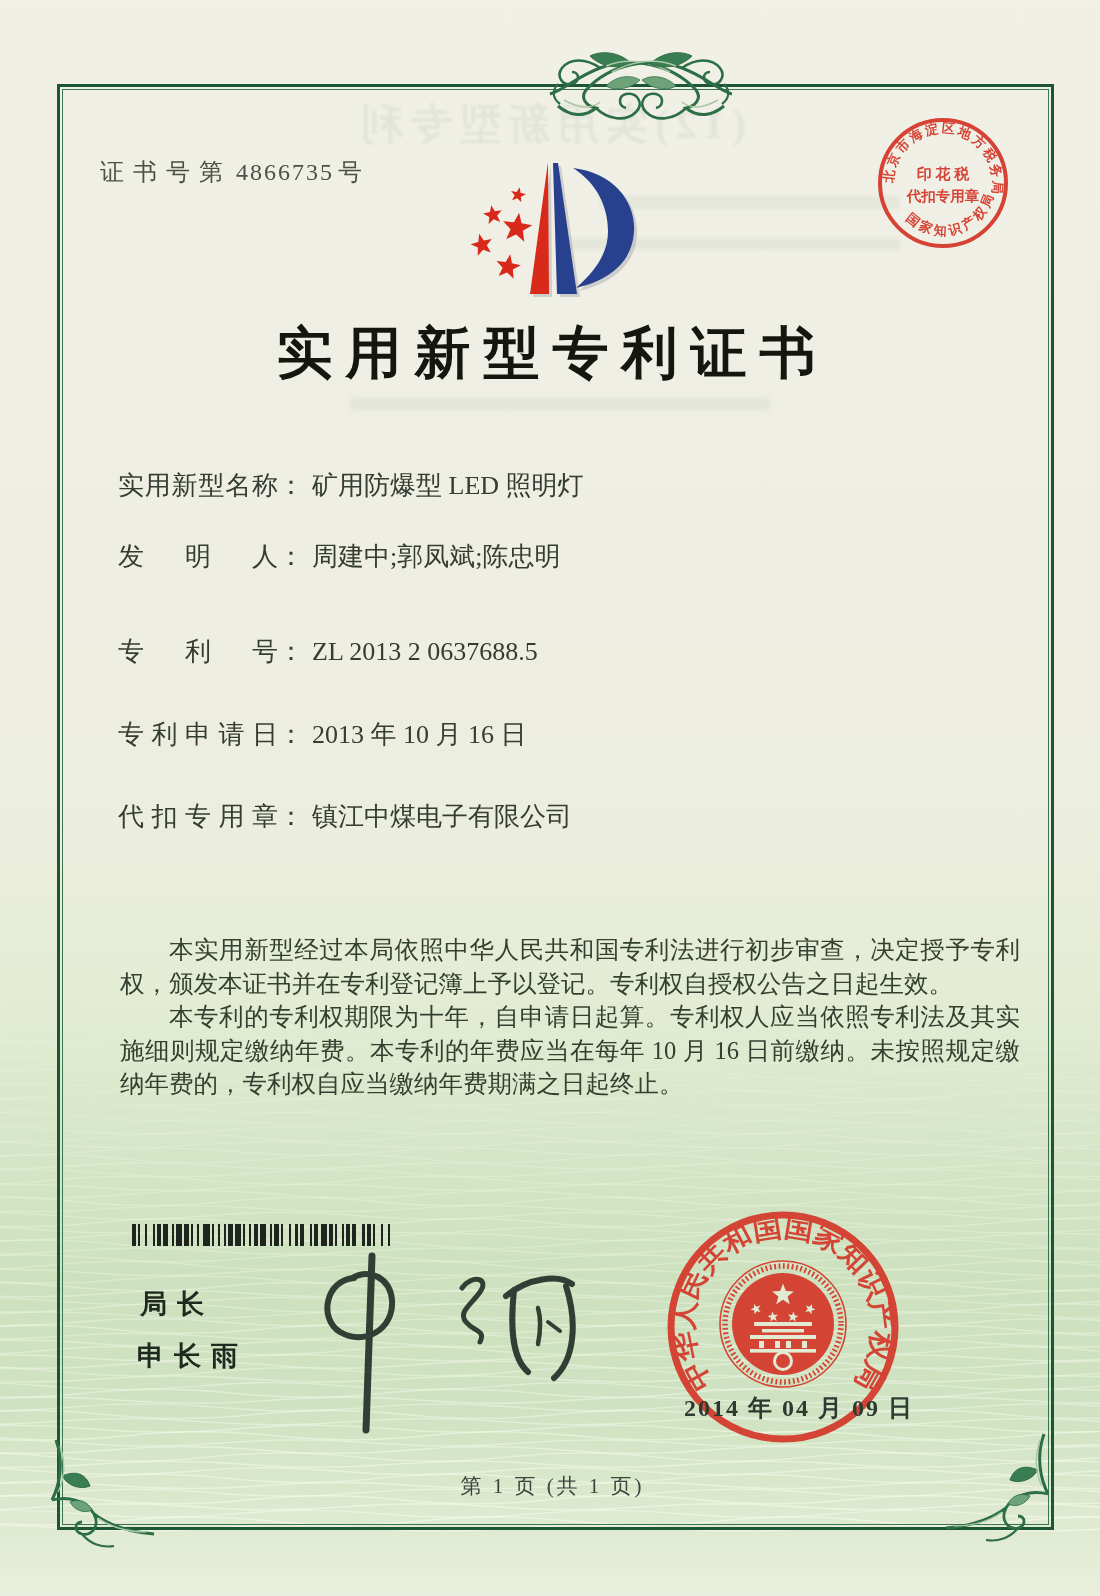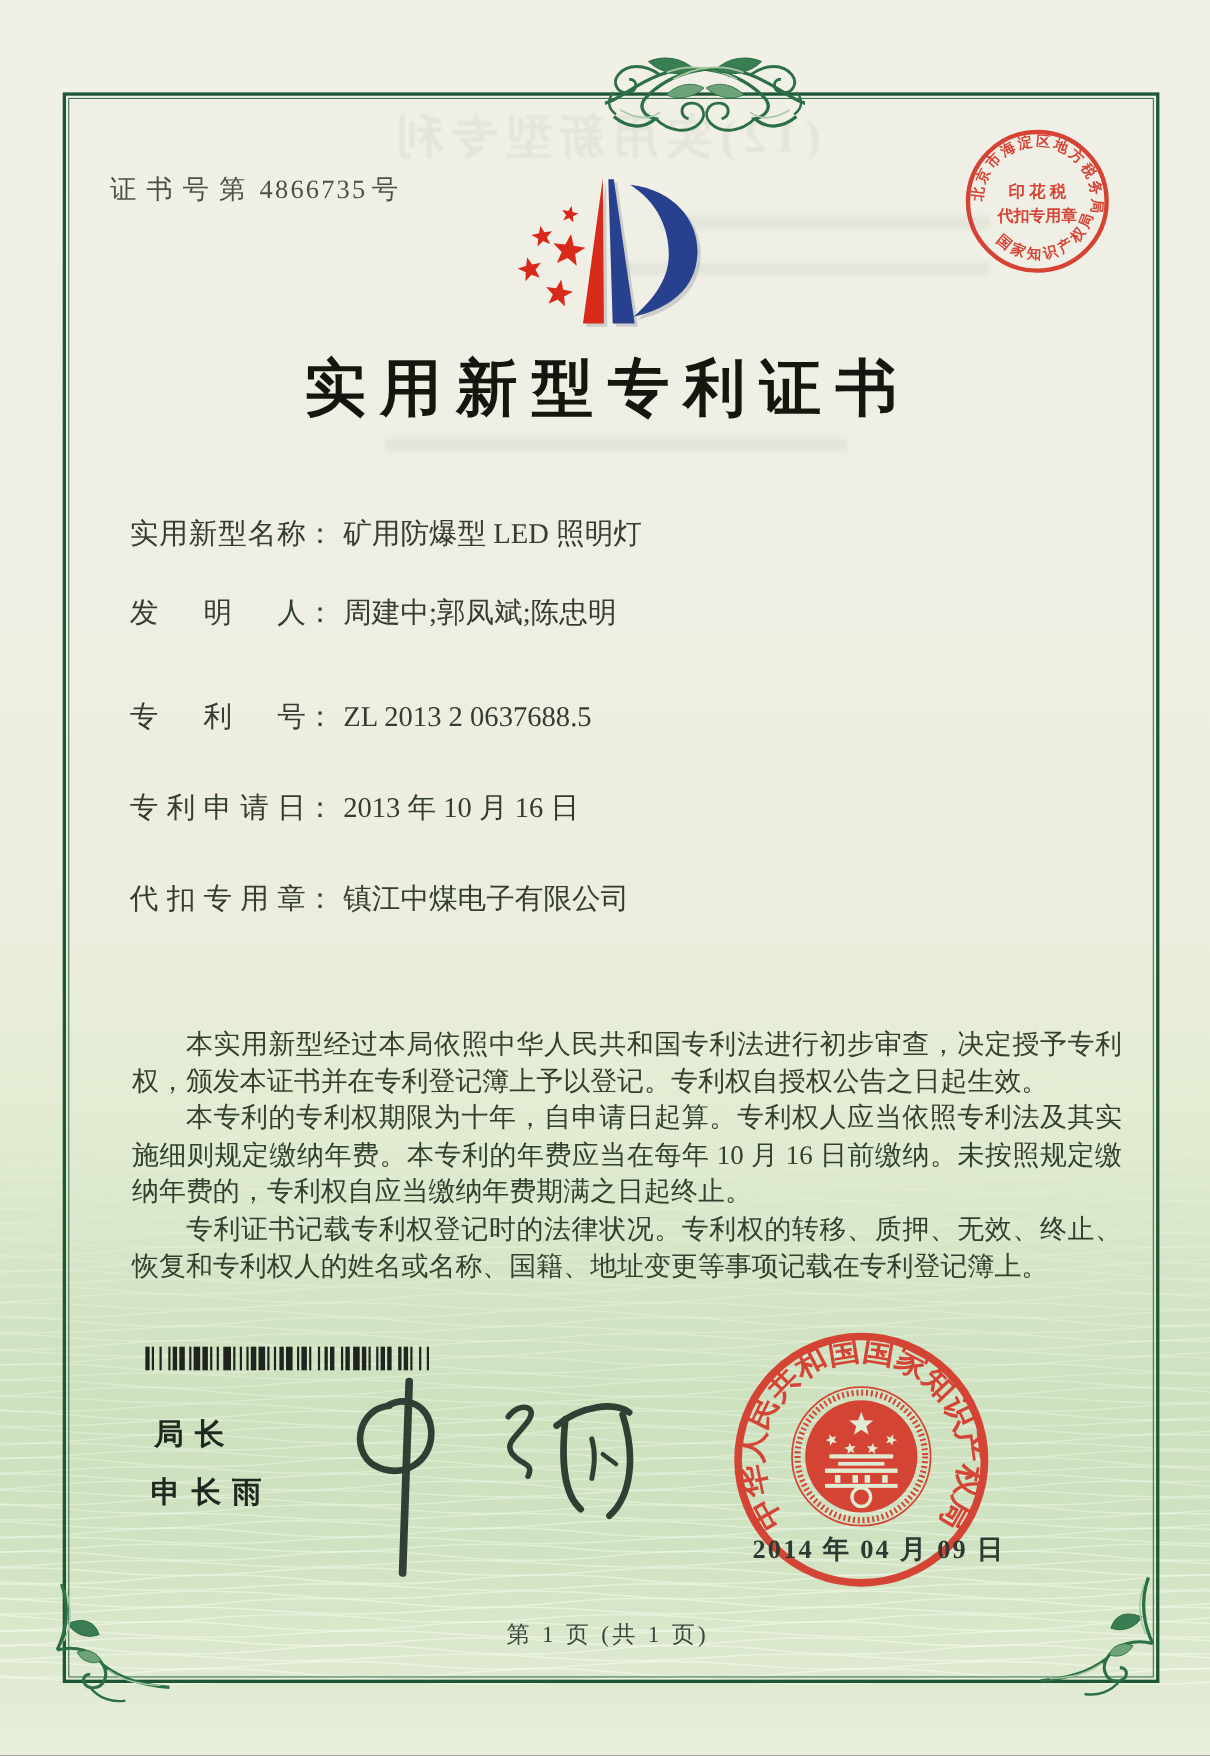--- a/index.html
+++ b/index.html
@@ -238,21 +238,20 @@
   <div class="abs field" style="top:717px">
     <span class="f-label">专利申请日</span><span class="f-colon">：</span><span>2013 年 10 月 16 日</span>
   </div>
   <div class="abs field" style="top:799px">
     <span class="f-label">代扣专用章</span><span class="f-colon">：</span><span>镇江中煤电子有限公司</span>
   </div>
 
   <div class="abs paras">
     <p>本实用新型经过本局依照中华人民共和国专利法进行初步审查，决定授予专利权，颁发本证书并在专利登记簿上予以登记。专利权自授权公告之日起生效。</p>
     <p>本专利的专利权期限为十年，自申请日起算。专利权人应当依照专利法及其实施细则规定缴纳年费。本专利的年费应当在每年 10 月 16 日前缴纳。未按照规定缴纳年费的，专利权自应当缴纳年费期满之日起终止。</p>
-    <p>专利证书记载专利权登记时的法律状况。专利权的转移、质押、无效、终止、恢复和专利权人的姓名或名称、国籍、地址变更等事项记载在专利登记簿上。</p>
   </div>
 
   <div class="abs barcode"><span style="display:inline-block;height:100%;width:4.2px;background:#20241f;"></span><span style="display:inline-block;height:100%;width:2.1px;"></span><span style="display:inline-block;height:100%;width:2.1px;background:#20241f;"></span><span style="display:inline-block;height:100%;width:4.2px;"></span><span style="display:inline-block;height:100%;width:2.1px;background:#20241f;"></span><span style="display:inline-block;height:100%;width:6.300000000000001px;"></span><span style="display:inline-block;height:100%;width:2.1px;background:#20241f;"></span><span style="display:inline-block;height:100%;width:2.1px;"></span><span style="display:inline-block;height:100%;width:4.2px;background:#20241f;"></span><span style="display:inline-block;height:100%;width:2.1px;"></span><span style="display:inline-block;height:100%;width:4.2px;background:#20241f;"></span><span style="display:inline-block;height:100%;width:4.2px;"></span><span style="display:inline-block;height:100%;width:2.1px;background:#20241f;"></span><span style="display:inline-block;height:100%;width:2.1px;"></span><span style="display:inline-block;height:100%;width:6.300000000000001px;background:#20241f;"></span><span style="display:inline-block;height:100%;width:2.1px;"></span><span style="display:inline-block;height:100%;width:4.2px;background:#20241f;"></span><span style="display:inline-block;height:100%;width:2.1px;"></span><span style="display:inline-block;height:100%;width:2.1px;background:#20241f;"></span><span style="display:inline-block;height:100%;width:4.2px;"></span><span style="display:inline-block;height:100%;width:2.1px;background:#20241f;"></span><span style="display:inline-block;height:100%;width:4.2px;"></span><span style="display:inline-block;height:100%;width:6.300000000000001px;background:#20241f;"></span><span style="display:inline-block;height:100%;width:2.1px;"></span><span style="display:inline-block;height:100%;width:2.1px;background:#20241f;"></span><span style="display:inline-block;height:100%;width:4.2px;"></span><span style="display:inline-block;height:100%;width:2.1px;background:#20241f;"></span><span style="display:inline-block;height:100%;width:4.2px;"></span><span style="display:inline-block;height:100%;width:2.1px;background:#20241f;"></span><span style="display:inline-block;height:100%;width:2.1px;"></span><span style="display:inline-block;height:100%;width:4.2px;background:#20241f;"></span><span style="display:inline-block;height:100%;width:2.1px;"></span><span style="display:inline-block;height:100%;width:6.300000000000001px;background:#20241f;"></span><span style="display:inline-block;height:100%;width:2.1px;"></span><span style="display:inline-block;height:100%;width:2.1px;background:#20241f;"></span><span style="display:inline-block;height:100%;width:4.2px;"></span><span style="display:inline-block;height:100%;width:2.1px;background:#20241f;"></span><span style="display:inline-block;height:100%;width:2.1px;"></span><span style="display:inline-block;height:100%;width:4.2px;background:#20241f;"></span><span style="display:inline-block;height:100%;width:2.1px;"></span><span style="display:inline-block;height:100%;width:6.300000000000001px;background:#20241f;"></span><span style="display:inline-block;height:100%;width:4.2px;"></span><span style="display:inline-block;height:100%;width:2.1px;background:#20241f;"></span><span style="display:inline-block;height:100%;width:2.1px;"></span><span style="display:inline-block;height:100%;width:4.2px;background:#20241f;"></span><span style="display:inline-block;height:100%;width:2.1px;"></span><span style="display:inline-block;height:100%;width:2.1px;background:#20241f;"></span><span style="display:inline-block;height:100%;width:6.300000000000001px;"></span><span style="display:inline-block;height:100%;width:2.1px;background:#20241f;"></span><span style="display:inline-block;height:100%;width:4.2px;"></span><span style="display:inline-block;height:100%;width:2.1px;background:#20241f;"></span><span style="display:inline-block;height:100%;width:2.1px;"></span><span style="display:inline-block;height:100%;width:4.2px;background:#20241f;"></span><span style="display:inline-block;height:100%;width:6.300000000000001px;"></span><span style="display:inline-block;height:100%;width:2.1px;background:#20241f;"></span><span style="display:inline-block;height:100%;width:2.1px;"></span><span style="display:inline-block;height:100%;width:4.2px;background:#20241f;"></span><span style="display:inline-block;height:100%;width:2.1px;"></span><span style="display:inline-block;height:100%;width:6.300000000000001px;background:#20241f;"></span><span style="display:inline-block;height:100%;width:2.1px;"></span><span style="display:inline-block;height:100%;width:4.2px;background:#20241f;"></span><span style="display:inline-block;height:100%;width:2.1px;"></span><span style="display:inline-block;height:100%;width:2.1px;background:#20241f;"></span><span style="display:inline-block;height:100%;width:4.2px;"></span><span style="display:inline-block;height:100%;width:2.1px;background:#20241f;"></span><span style="display:inline-block;height:100%;width:2.1px;"></span><span style="display:inline-block;height:100%;width:4.2px;background:#20241f;"></span><span style="display:inline-block;height:100%;width:2.1px;"></span><span style="display:inline-block;height:100%;width:4.2px;background:#20241f;"></span><span style="display:inline-block;height:100%;width:6.300000000000001px;"></span><span style="display:inline-block;height:100%;width:2.1px;background:#20241f;"></span><span style="display:inline-block;height:100%;width:2.1px;"></span><span style="display:inline-block;height:100%;width:4.2px;background:#20241f;"></span><span style="display:inline-block;height:100%;width:2.1px;"></span><span style="display:inline-block;height:100%;width:2.1px;background:#20241f;"></span><span style="display:inline-block;height:100%;width:6.300000000000001px;"></span><span style="display:inline-block;height:100%;width:2.1px;background:#20241f;"></span><span style="display:inline-block;height:100%;width:4.2px;"></span><span style="display:inline-block;height:100%;width:2.1px;background:#20241f;"></span></div>
 
   <div class="abs off-title">局长</div>
   <div class="abs off-name">申长雨</div>
 
   <svg class="abs" style="left:266px;top:1238px" width="320" height="200" viewBox="0 0 320 200">
     <g fill="none" stroke="#233129" stroke-linecap="round" stroke-linejoin="round" opacity=".92">
       <path d="M106,18 C105,60 102,120 100,192" stroke-width="7"></path>

